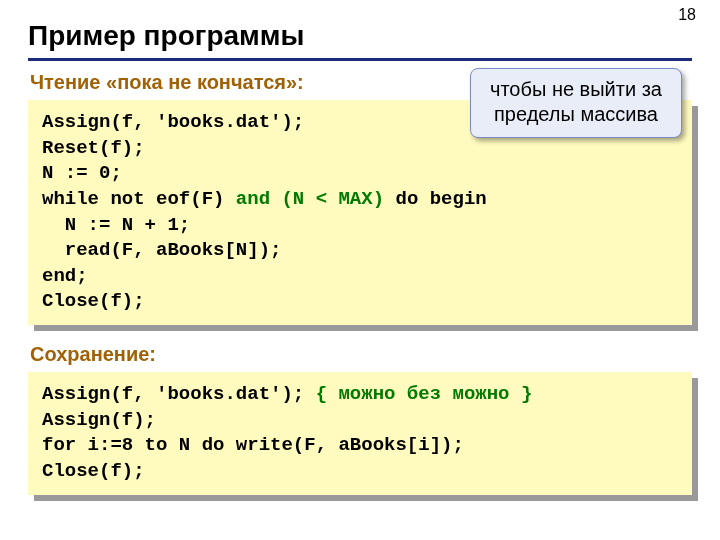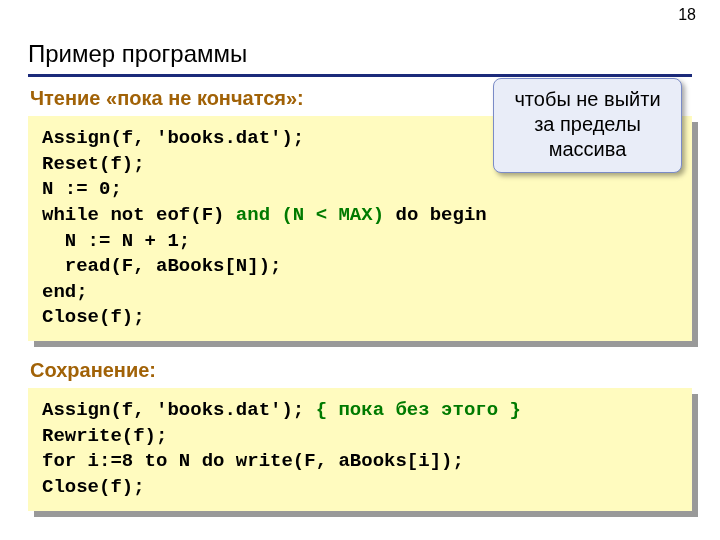--- a/index.html
+++ b/index.html
@@ -13,23 +13,23 @@
     padding: 12px 28px;
     overflow: hidden;
   }
   .page-number {
     position: absolute;
     top: 6px;
     right: 24px;
     font-size: 16px;
   }
   h1.title {
-    font-size: 24px;
-    font-weight: normal;
-    margin: 28px 0 6px 0;
+    font-size: 28px;
+    font-weight: bold;
+    margin: 8px 0 6px 0;
   }
   .rule {
     height: 3px;
     background: #1b2a7a;
     margin-bottom: 10px;
   }
   .subtitle {
     color: #a16207;
     font-size: 20px;
     font-weight: bold;
@@ -53,23 +53,23 @@
     font-size: 19px;
     font-weight: bold;
     color: #000;
     line-height: 1.35;
     white-space: pre;
     z-index: 1;
   }
   .kw-green { color: #007a00; }
   .callout {
     position: absolute;
-    top: 78px;
+    top: 68px;
     right: 38px;
-    width: 189px;
+    width: 212px;
     background: #e9edf8;
     border: 1px solid #7a8bc7;
     border-radius: 8px;
     padding: 8px 14px 10px 14px;
     font-size: 20px;
     text-align: center;
     line-height: 1.25;
     color: #000;
     box-shadow: 3px 3px 5px rgba(0,0,0,0.35);
     z-index: 5;
@@ -94,19 +94,19 @@
 <span>  N := N + 1;</span>
 <span>  read(F, aBooks[N]);</span>
 <span>end;</span>
 <span>Close(f);</span></div>
 </div>
 
 <div class="subtitle">Сохранение:</div>
 
 <div class="codewrap">
   <div class="shadow"></div>
-  <div class="codebox"><span>Assign(f, 'books.dat'); </span><span class="kw-green">{ пока без этого }</span>
-<span>Rewrite(f);</span>
+  <div class="codebox"><span>Assign(f, 'books.dat'); </span><span class="kw-green">{ можно без можно }</span>
+<span>Assign(f);</span>
 <span>for i:=8 to N do write(F, aBooks[i]);</span>
 <span>Close(f);</span></div>
 </div>
 
 <div class="callout">чтобы не выйти за пределы массива</div>
 
 </body></html>

